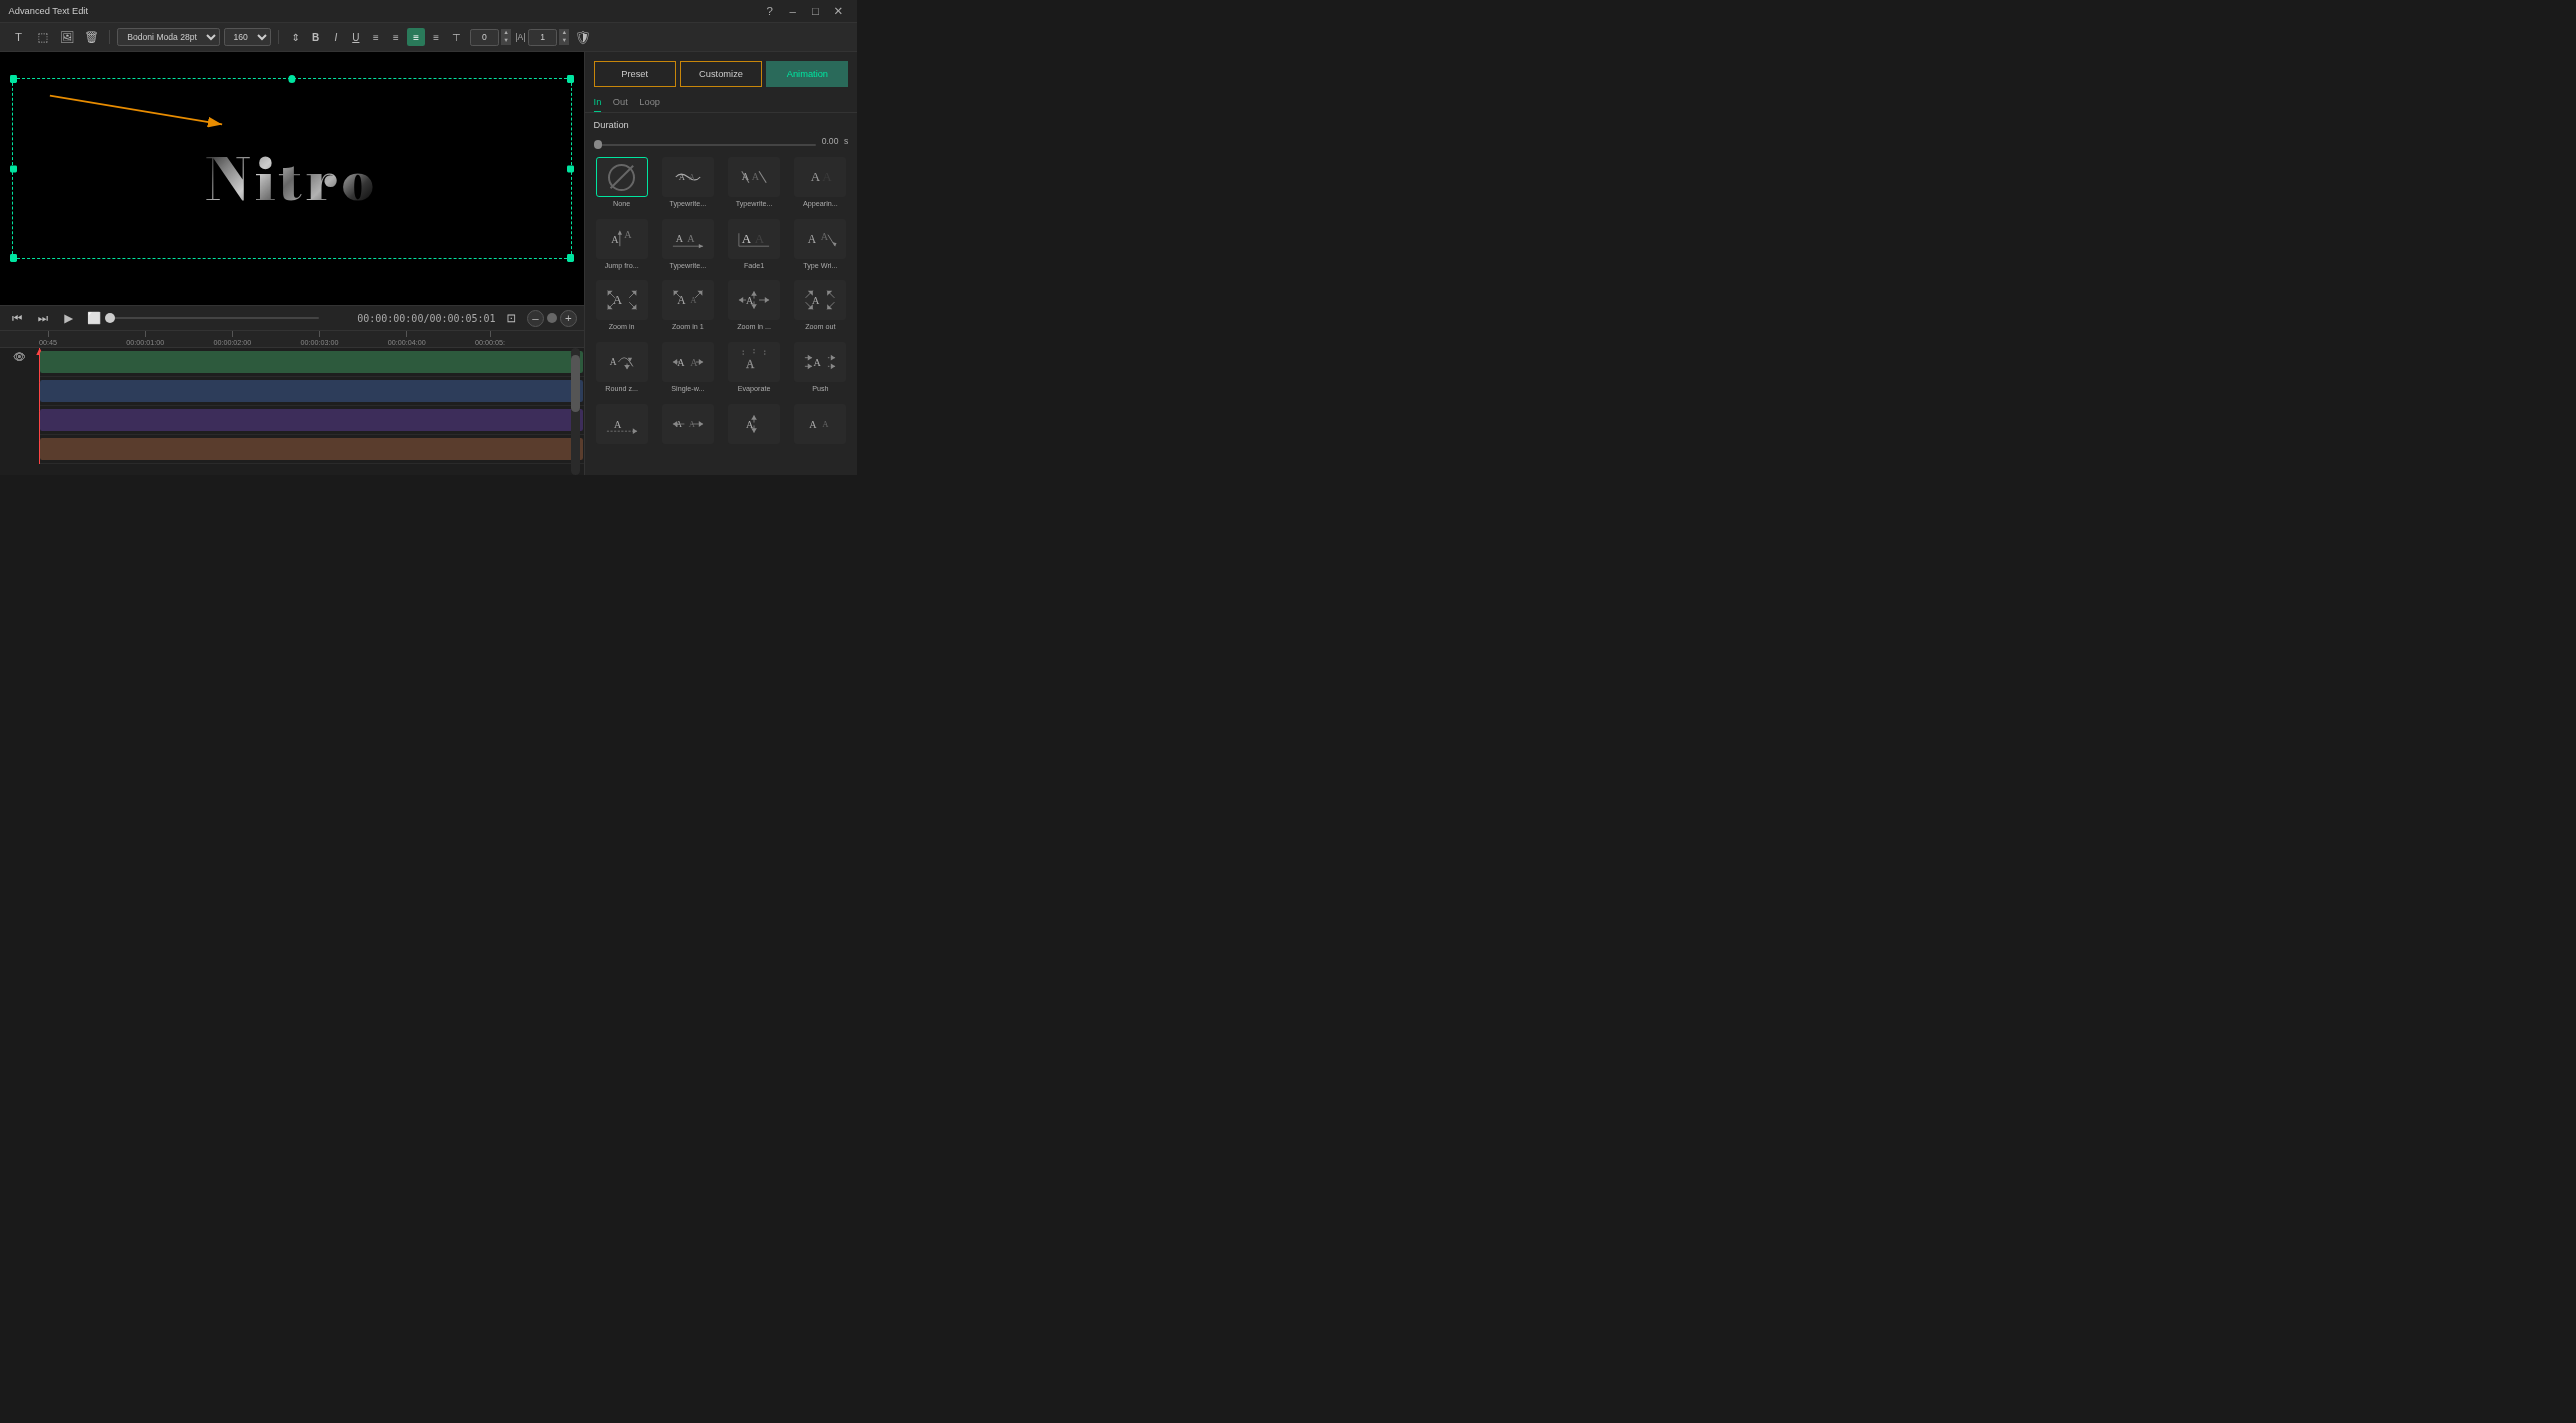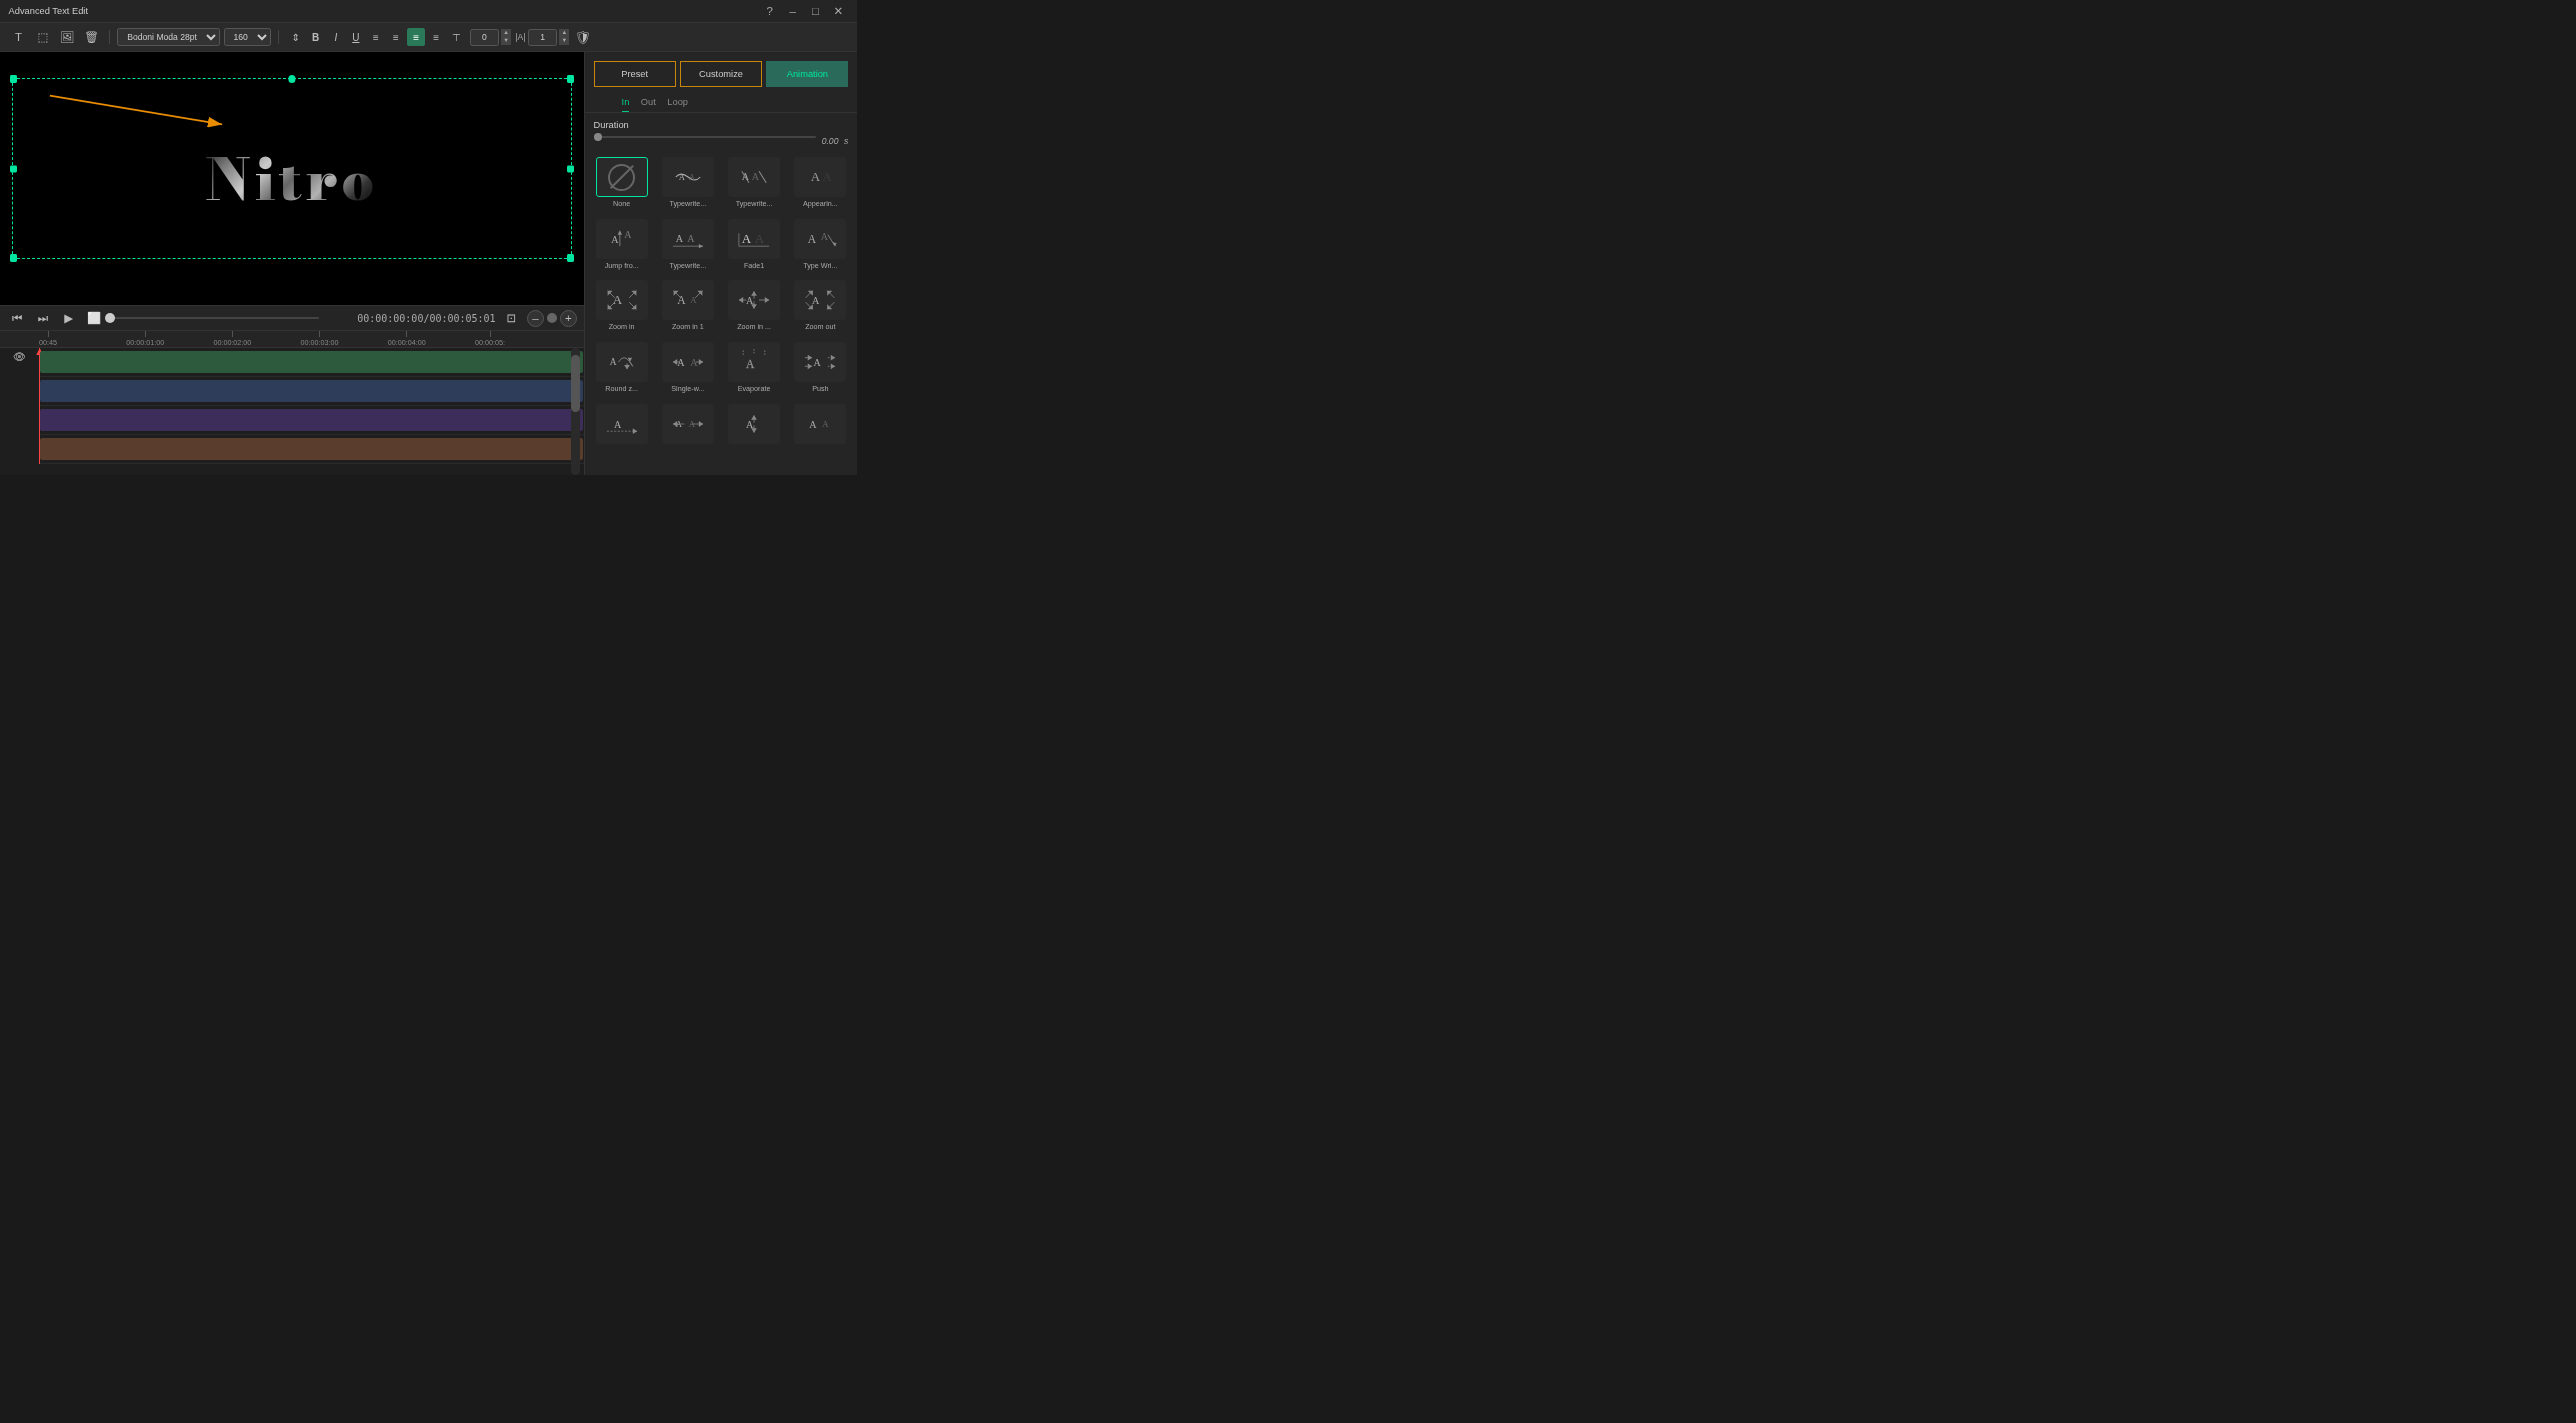--- a/index.html
+++ b/index.html
@@ -445,37 +445,35 @@
       border-bottom: 1.4px solid transparent;
       background: none;
       border-top: none;
       border-left: none;
       border-right: none;
       font-family: inherit;
     }
     .sub-tab.active {
       color: #00c88a;
       border-bottom-color: #00c88a;
-      margin-left: 28px;
     }
 
     
     .duration-section {
       padding: 7.2px 8.6px 4.3px;
     }
     .duration-label {
       font-size: 9.3px;
       color: #ccc;
       margin-bottom: 5.7px;
     }
     .duration-slider {
       display: flex;
-      align-items: flex-start;
+      align-items: flex-end;
       gap: 5.7px;
-      font-style: italic;
     }
     .slider-track {
       flex: 1;
       height: 2.2px;
       background: #444;
       border-radius: 1.4px;
       position: relative;
     }
     .slider-thumb {
       width: 8.6px;

